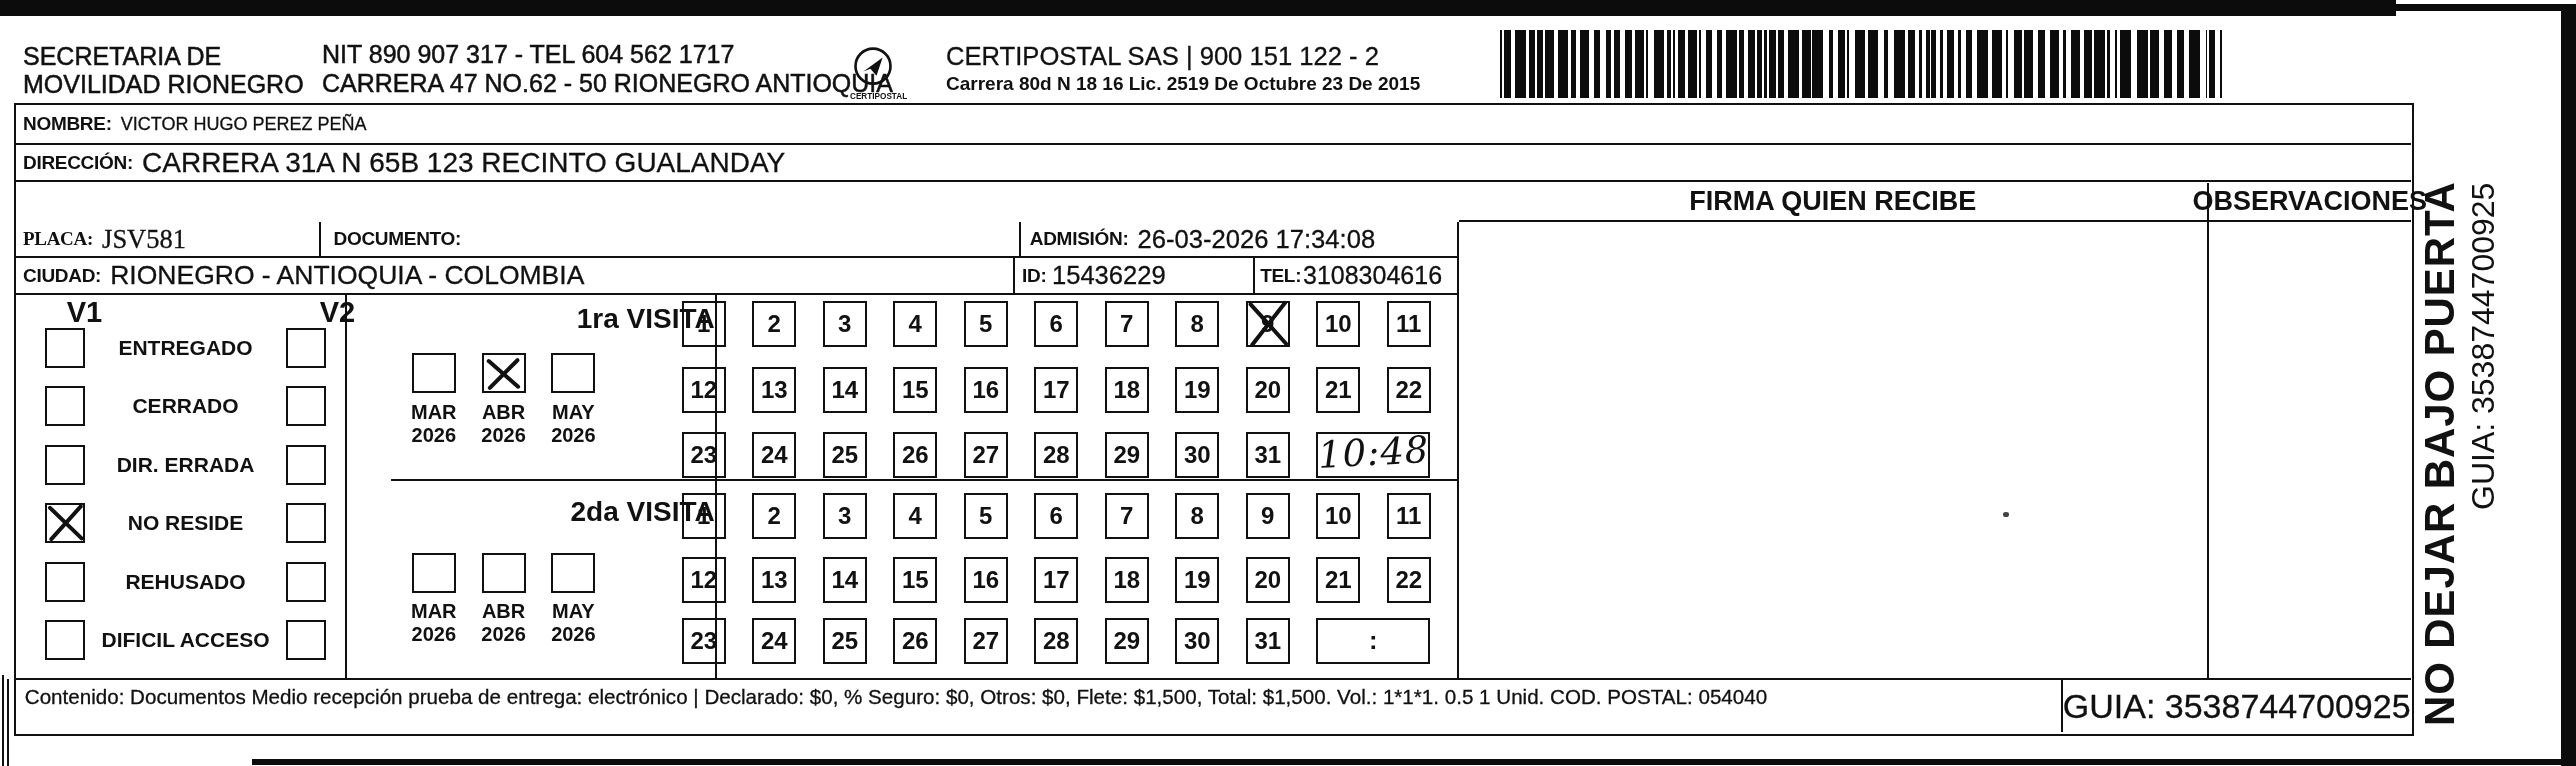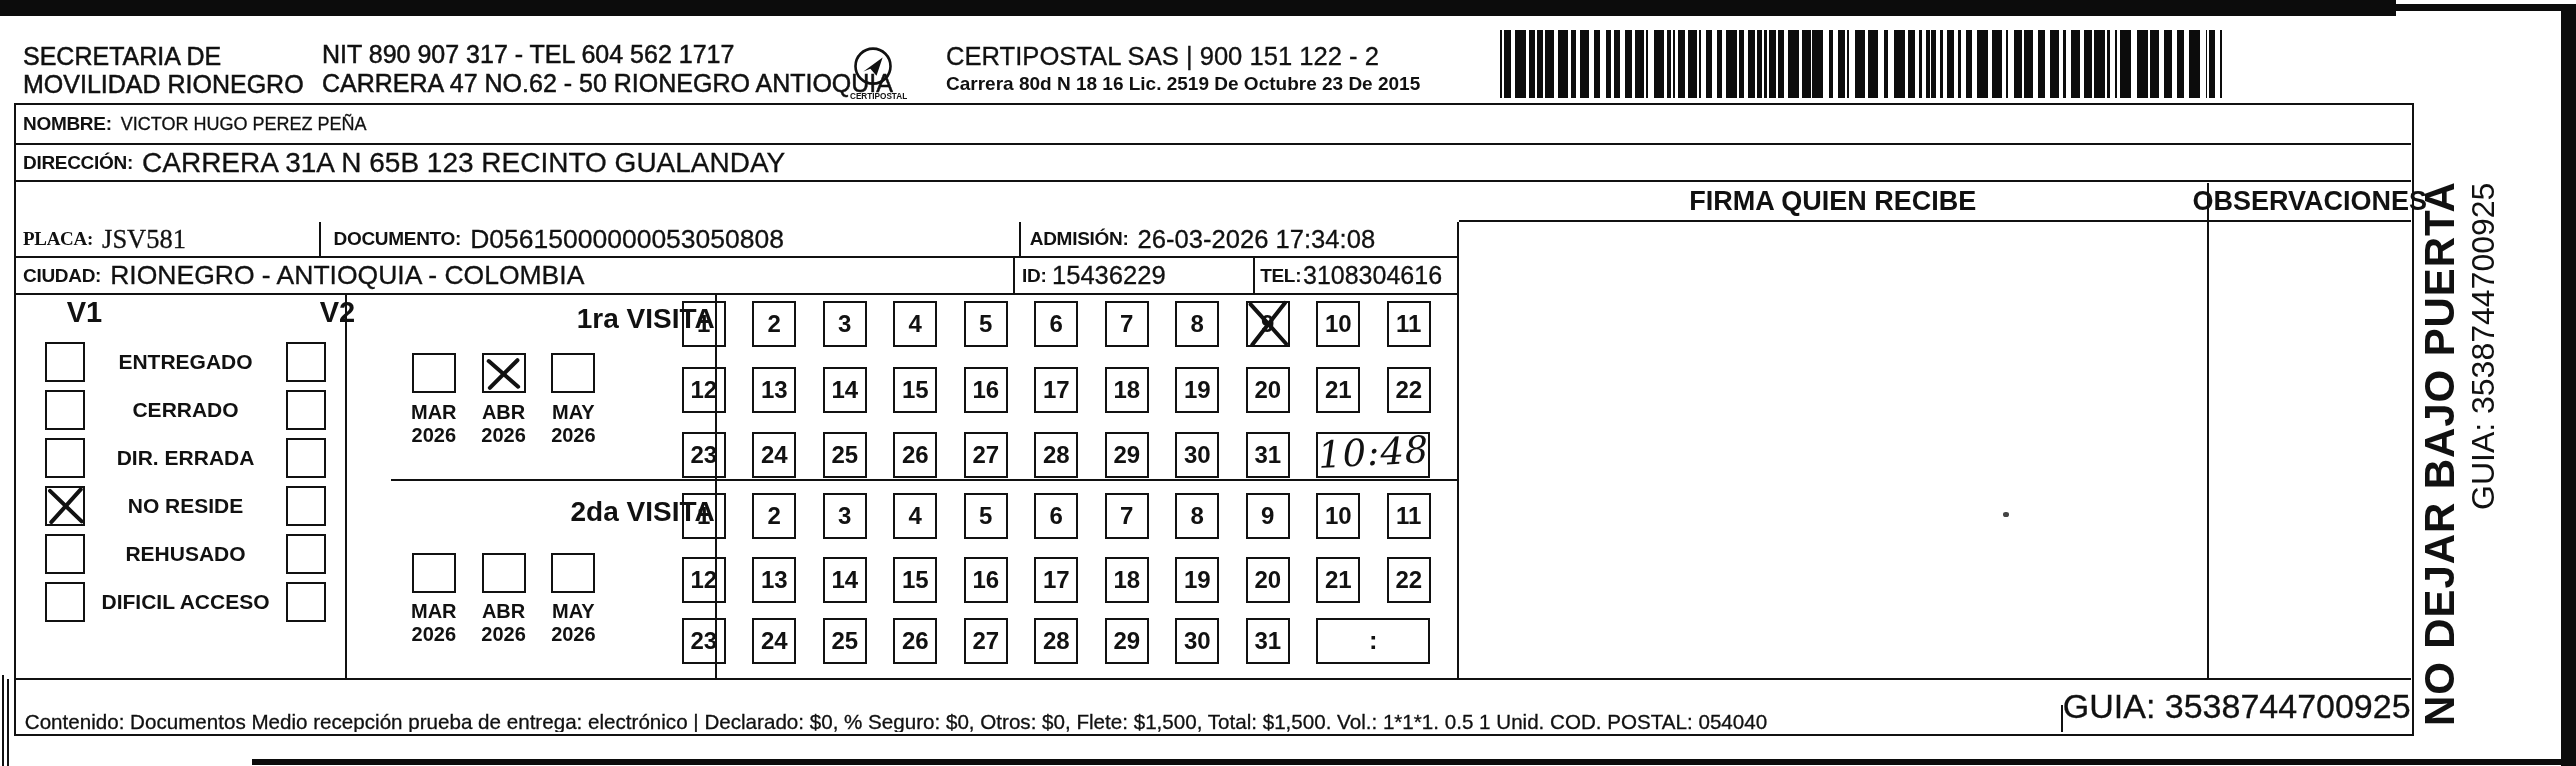--- a/index.html
+++ b/index.html
@@ -54,21 +54,21 @@
 
   .status-panel { left:0; top:189px; width:331px; height:384px; }
   .months-panel { left:375px; top:189px; width:326px; height:384px;text-align:right; }
   .days-panel   { left:657px; top:189px; width:786px; height:384px; }
   .firma-area   { left:1443px; top:117px; width:750px; height:456px; }
   .obs-area     { left:2193px; top:117px; width:202px; height:456px; }
   .footer-row   { left:0; top:573px; width:2395px; height:54px; border-top:2.7px solid #111; display:flex; }
 
   .vh { position:absolute; top:1.8px; font-size:29px; font-weight:bold; }
   #v1h { left:51px; } #v2h { left:304px; }
-  #status-rows { position:absolute; left:0; top:44px; width:100%; height:340px; display:flex; flex-direction:column; justify-content:flex-start; }
+  #status-rows { position:absolute; left:0; top:30px; width:100%; height:340px; display:flex; flex-direction:column; justify-content:space-between; }
   .status-row { display:flex; align-items:center; height:48px; }
   .cb { width:40px; height:40px; border:2.7px solid #111; position:relative; background:#fff; flex:0 0 auto; }
   .status-row .cb:first-child { margin-left:29px; }
   .status-row .cb:last-child  { margin-right:18.3px; }
   .status-label { flex:1; text-align:center; font-weight:bold; font-size:21px; }
 
   .visit-sec1 { position:absolute; left:0; top:0; width:100%; height:187px; }
   .visit-sec2 { position:absolute; left:0; top:187px; width:100%; height:197px; }
   .months-panel .visit-sec1 { border-bottom:2.7px solid #111; }
   .days-panel   .visit-sec1 { border-bottom:2.7px solid #111; }
@@ -97,21 +97,21 @@
   .xmark { position:absolute; left:0; top:0; width:100%; height:100%; pointer-events:none; }
   .xmark::before, .xmark::after { content:""; position:absolute; left:-4%; top:calc(50% - 1.8px); width:108%; height:3.7px; background:#111; border-radius:2.7px; }
   .xmark::before { transform:rotate(41deg); }
   .xmark::after  { transform:rotate(-45deg); }
   .xmark.big::before { left:-14%; width:132%; transform:rotate(44deg); }
   .xmark.big::after  { left:-14%; width:132%; transform:rotate(-48deg); }
   .xmark.day-x::before { left:-20%; width:142%; transform:rotate(48deg); }
   .xmark.day-x::after  { left:-20%; width:142%; transform:rotate(-52deg); }
 
   .hdr-center { font-weight:bold; font-size:27px; }
-  .footer-left { width:2047px; border-right:2.7px solid #111; padding:4.6px 0 0 9.1px; overflow:hidden;margin-top:25px; }
+  .footer-left { width:2047px; border-right:2.7px solid #111; padding:4.6px 0 0 9.1px; overflow:hidden; }
   .footer-line1 { font-size:20.6px; white-space:nowrap; }
   .footer-line2 { font-size:18px; font-weight:bold; margin-top:2.7px; white-space:nowrap; }
   .footer-guia { flex:1; display:flex; align-items:center; justify-content:center; font-size:34px; white-space:nowrap; }
 
   #vwarn { left:2416px; top:726px; width:635px; height:48px; transform:rotate(-90deg); transform-origin:0 0; font-size:42px; font-weight:bold; letter-spacing:0.9px; white-space:nowrap; }
   #vguia { left:2465px; top:510px; width:384px; height:40px; transform:rotate(-90deg); transform-origin:0 0; font-size:32px; white-space:nowrap; }
 </style>
 </head>
 <body>
 
@@ -297,21 +297,20 @@
   <div class="obs-header hline">
     <span class="hdr-center">OBSERVACIONES</span>
   </div>
 
   <div class="placa-cell hline vline">
     <span class="label">PLACA:</span>
     <span class="value semi">JSV581</span>
   </div>
   <div class="documento-cell hline vline">
     <span class="label">DOCUMENTO:</span>
-    <span class="value semi">D05615000000053050808</span>
   </div>
   <div class="admision-cell hline vline">
     <span class="label">ADMISIÓN:</span>
     <span class="value semi" style="font-size:25.6px">26-03-2026 17:34:08</span>
   </div>
 
   <div class="ciudad-cell hline vline">
     <span class="label">CIUDAD:</span>
     <span class="value semi">RIONEGRO - ANTIOQUIA - COLOMBIA</span>
   </div>

